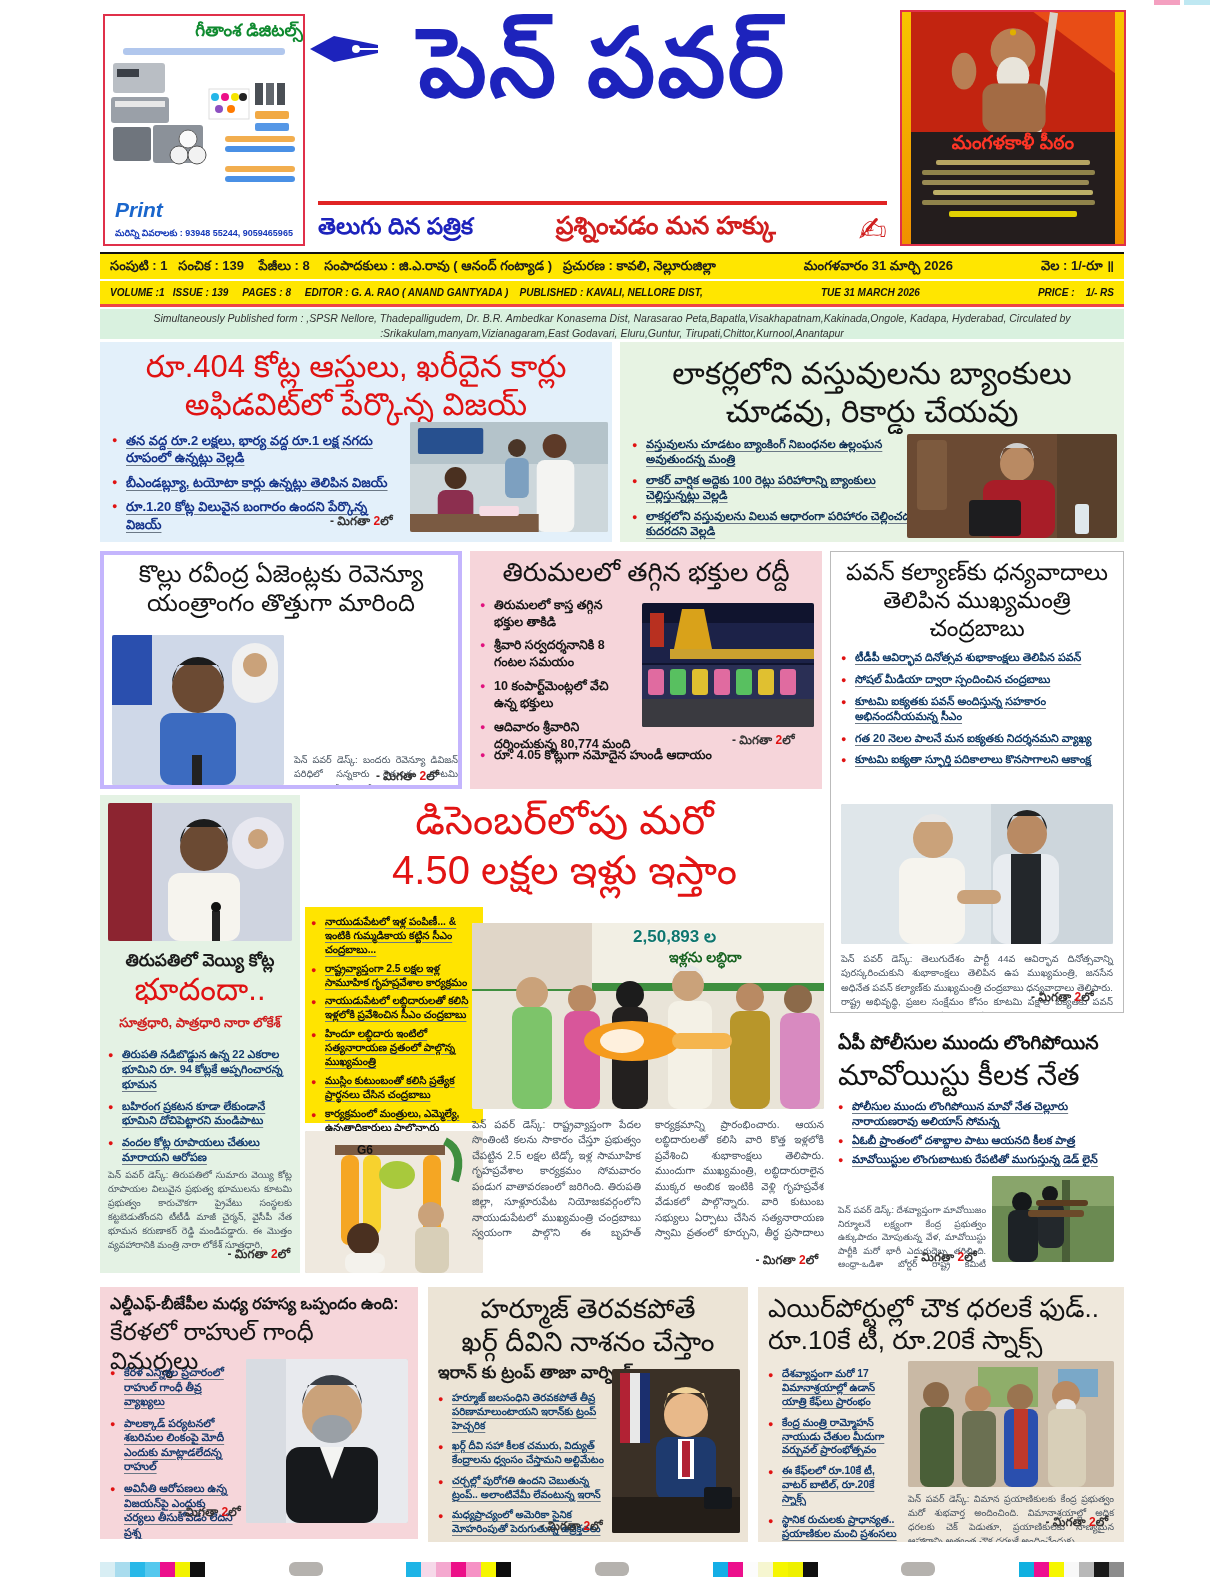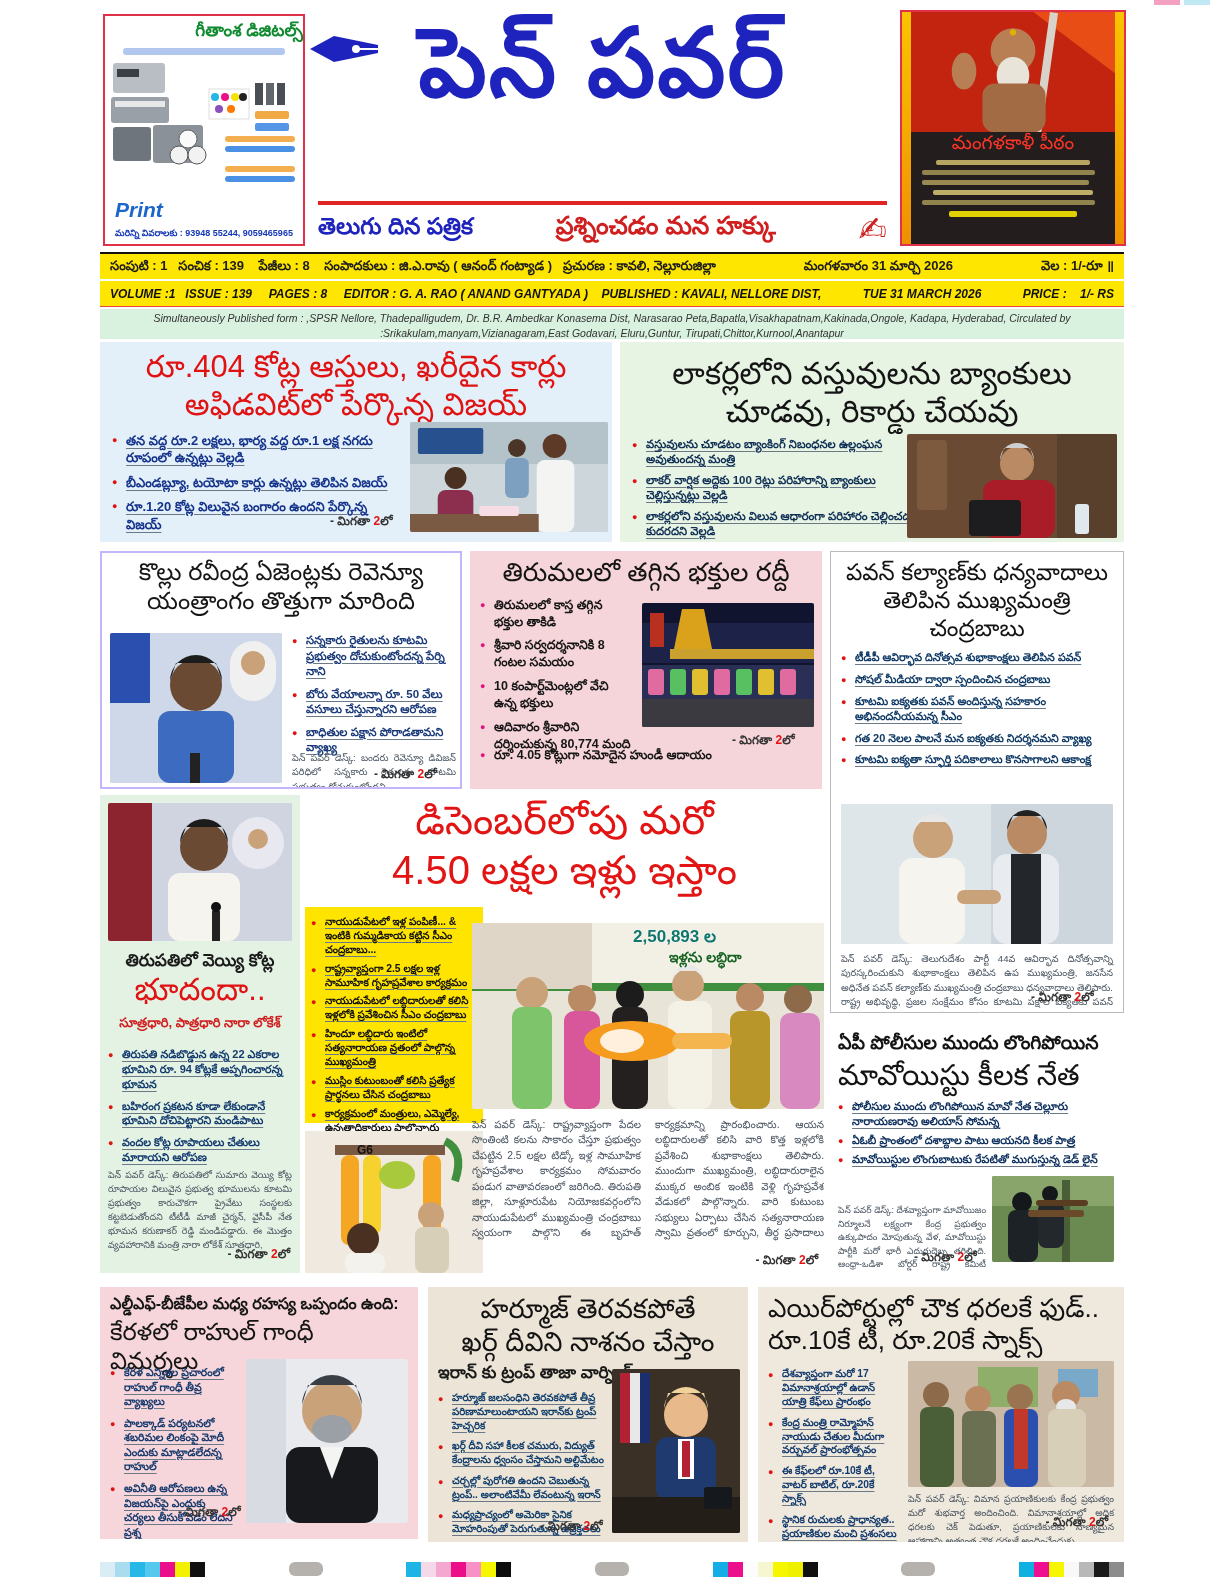--- a/index.html
+++ b/index.html
@@ -20,29 +20,29 @@
             text-shadow:0 0 2px #fff;white-space:nowrap;}
   .mh-nib{position:absolute;left:-2px;top:16px;width:72px;height:36px;}
   .mh-rule{position:absolute;left:8px;right:8px;top:186px;height:4px;background:#e02424;}
   .mh-tags{position:absolute;left:8px;right:8px;top:196px;display:flex;justify-content:space-between;align-items:center;}
   .mh-tagl{color:#1d23bc;font-weight:bold;font-size:23px;}
   .mh-tagr{color:#d01f1f;font-weight:bold;font-size:25px;}
   .mh-hand{color:#d01f1f;font-size:34px;line-height:1;}
   .ad-right{left:900px;top:10px;width:222px;height:232px;background:#241d1d;}
   .adr-strip{position:absolute;top:0;bottom:0;width:9px;background:linear-gradient(#f8c400,#f09000);}
   .adr-photo{position:absolute;left:9px;right:9px;top:0;height:118px;}
-  .adr-title{position:absolute;left:9px;right:9px;top:120px;text-align:center;color:#ff3526;font-weight:400;font-size:19px;}
+  .adr-title{position:absolute;left:9px;right:9px;top:120px;text-align:center;color:#ff3526;font-weight:700;font-size:19px;}
   .adr-lines{position:absolute;left:20px;right:20px;top:148px;}
   .adr-lines div{height:5px;margin-bottom:5px;border-radius:2px;}
   
   .infobar{left:100px;width:1024px;display:flex;justify-content:space-between;align-items:center;
            padding:0 10px;box-sizing:border-box;font-weight:bold;}
   .infobar span{white-space:pre;}
   .bar1{top:252px;height:27px;background:#ffe600;border-top:2px solid #111;font-size:13px;color:#1c1c1c;}
-  .bar2{top:281px;height:26px;background:#ffe600;border-bottom:1px solid #ef4444;font-style:italic;font-size:12px;color:#111;}
+  .bar2{top:281px;height:26px;background:#ffe600;border-bottom:3px solid #ef4444;font-style:italic;font-size:10px;color:#111;}
   .bar3{top:309px;height:30px;left:100px;width:1024px;background:#d9f1df;color:#333;font-size:10.5px;
         font-style:italic;text-align:center;line-height:1.45;padding-top:2px;box-sizing:border-box;}
   
   .art{position:absolute;box-sizing:border-box;overflow:hidden;}
   .hl{font-weight:400;white-space:pre-line;line-height:1.22;}
   .bullets{list-style:none;margin:0;padding:0;}
   .bullets li{position:relative;padding-left:14px;margin-bottom:7px;font-weight:bold;line-height:1.35;}
   .bullets li::before{content:"●";position:absolute;left:0;top:2px;font-size:9px;color:#e01212;}
   .u li span{text-decoration:underline;text-underline-offset:3px;text-decoration-thickness:1px;
              text-decoration-color:#6b7886;}
@@ -53,21 +53,21 @@
   .ph svg{display:block;width:100%;height:100%;}
   
   .a-vijay{left:100px;top:342px;width:512px;height:200px;background:#e3f0fa;padding:6px 12px;}
   .a-vijay .hl{color:#e01212;font-size:31px;text-align:center;}
   .a-vijay .bullets{width:292px;font-size:13px;color:#15338a;margin-top:8px;}
   .a-lockers{left:620px;top:342px;width:504px;height:200px;background:#e7f3e3;padding:6px 12px;}
   .a-lockers .hl{color:#141414;font-size:31px;text-align:center;margin-top:7px;}
   .a-lockers .bullets{width:300px;font-size:11.5px;color:#0f2f55;margin-top:6px;}
   .a-lockers .bullets li{margin-bottom:5px;}
   .a-lockers .body-txt{width:300px;font-size:10.5px;}
-  .a-ravindra{left:100px;top:551px;width:362px;height:238px;background:#fff;border:2px solid #c4b5fd;padding:4px 8px;}
+  .a-ravindra{left:100px;top:551px;width:362px;height:238px;background:#fff;border:4px solid #c4b5fd;padding:4px 8px;}
   .a-ravindra .hl{color:#161616;font-size:24px;text-align:center;}
   .a-ravindra .bullets{position:absolute;left:190px;top:80px;width:164px;font-size:11.5px;color:#1a3a7a;}
   .a-ravindra .body-txt{position:absolute;left:190px;top:198px;width:164px;font-size:9.5px;}
   .a-tirumala{left:470px;top:551px;width:352px;height:238px;background:#f6d5da;padding:6px 10px;}
   .a-tirumala .hl{color:#141414;font-size:26px;text-align:center;}
   .a-tirumala .bullets{font-size:12.5px;color:#161616;}
   .a-tirumala .bullets li::before{color:#e0127e;}
   .a-pawan{left:830px;top:551px;width:294px;height:462px;background:#fff;border:1px solid #bbb;padding:6px 10px;}
   .a-pawan .hl{color:#131313;font-size:23px;text-align:center;}
   .a-pawan .bullets{font-size:11px;color:#103a66;margin-top:8px;}
@@ -273,25 +273,20 @@
         <rect width="172" height="150" fill="#cfd8e8"></rect>
         <rect x="120" y="8" width="46" height="60" rx="23" fill="#f0f0f0"></rect>
           <circle cx="143" cy="30" r="12" fill="#caa27a"></circle>
         <rect x="0" y="0" width="40" height="70" fill="#2a4fae"></rect>
         <circle cx="86" cy="52" r="26" fill="#6b4a33"></circle>
           <path d="M60 48 a26 26 0 0 1 52 0 l-6 -18 h-40 Z" fill="#1c1c1c"></path>
         <rect x="48" y="78" width="76" height="72" rx="12" fill="#3c6bc0"></rect>
         <rect x="80" y="120" width="10" height="30" fill="#222"></rect>
       </svg>
     </div>
-    <ul class="bullets u">
-      <li><span>సన్నకారు రైతులను కూటమి ప్రభుత్వం దోచుకుంటోందన్న పేర్ని నాని</span></li>
-      <li><span>బోరు వేయాలన్నా రూ. 50 వేలు వసూలు చేస్తున్నారని ఆరోపణ</span></li>
-      <li><span>బాధితుల పక్షాన పోరాడతామని వ్యాఖ్య</span></li>
-    </ul>
     <div class="body-txt">పెన్ పవర్ డెస్క్: బందరు రెవెన్యూ డివిజన్ పరిధిలో సన్నకారు రైతులను కూటమి ప్రభుత్వం దోచుకుంటోందని</div>
     <div class="more abs" style="left:272px;top:214px;">
       <span>- మిగతా </span><span class="pg">2</span><span>లో</span>
     </div>
   </div>
 
   <div class="art a-tirumala">
     <div class="hl">తిరుమలలో తగ్గిన భక్తుల రద్దీ</div>
     <ul class="bullets" style="width:152px;margin-top:8px;">
       <li><span>తిరుమలలో కాస్త తగ్గిన భక్తుల తాకిడి</span></li>

